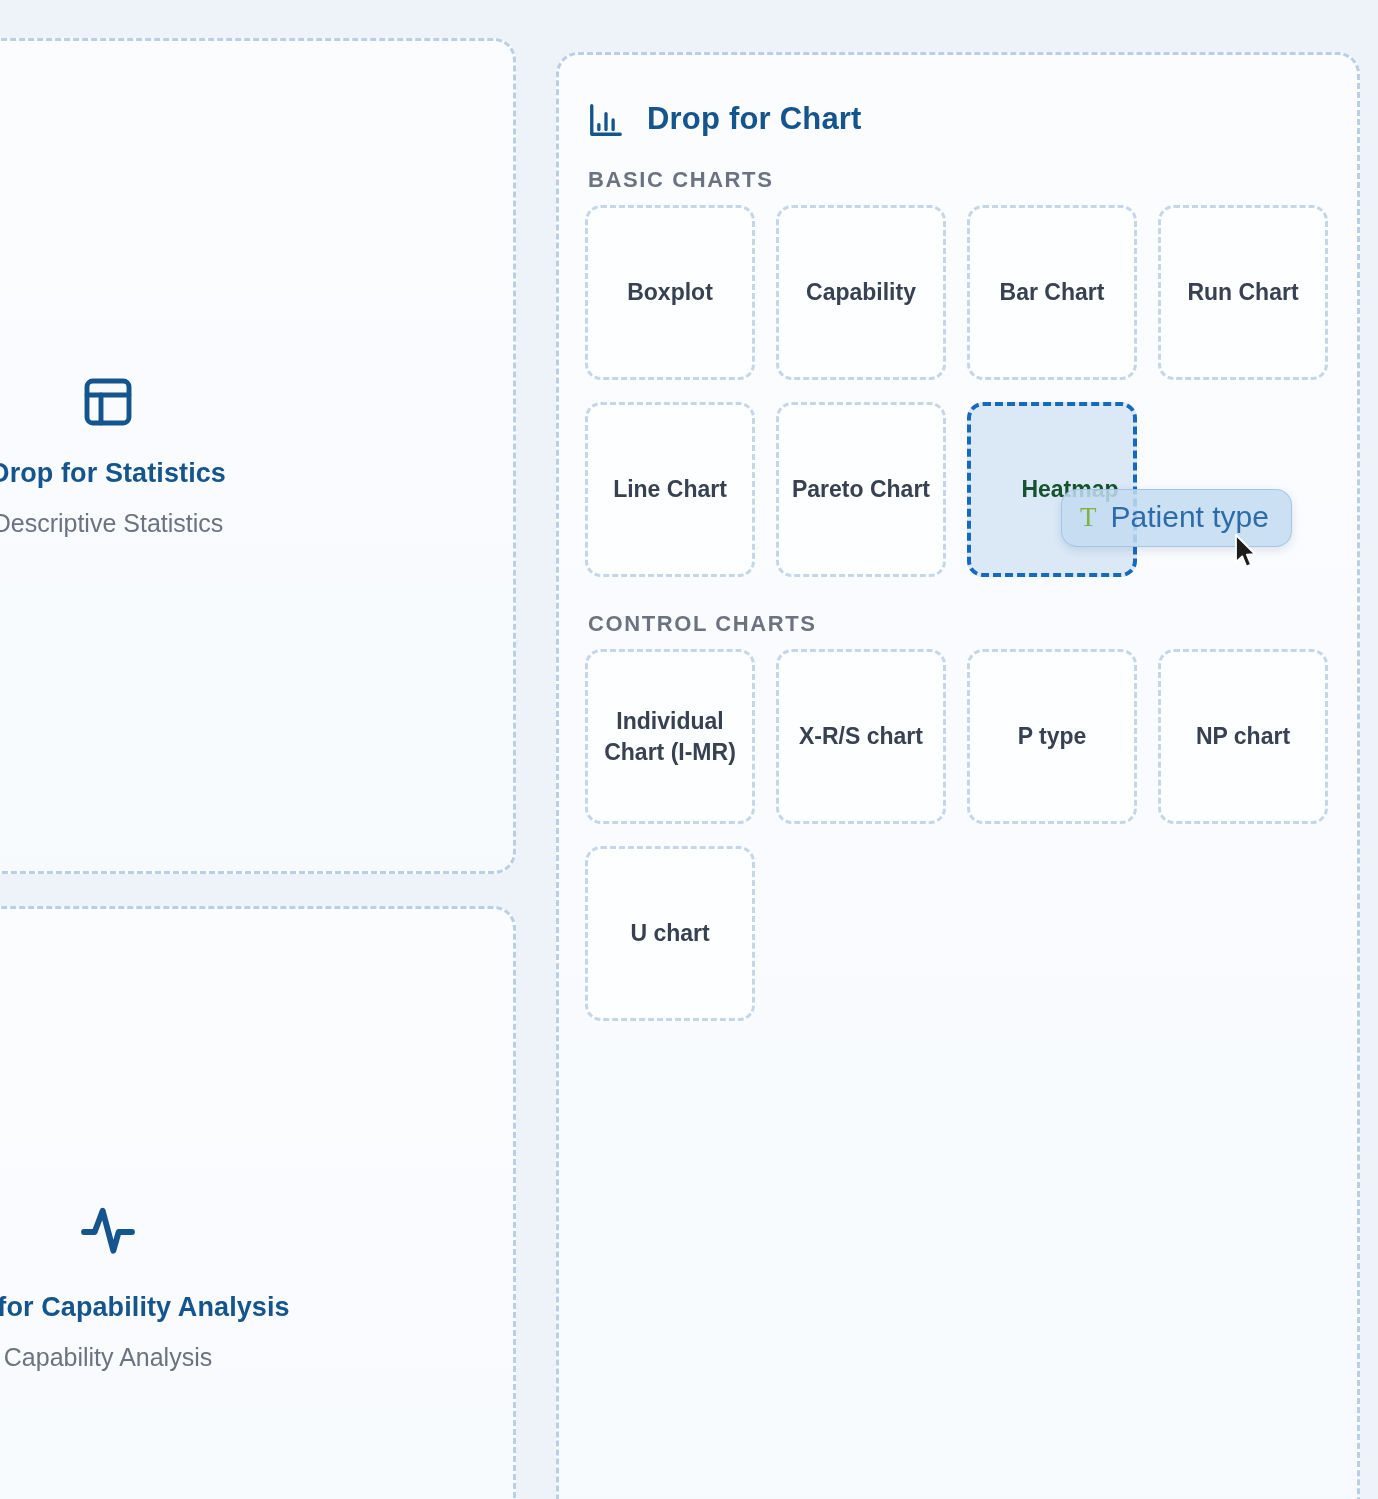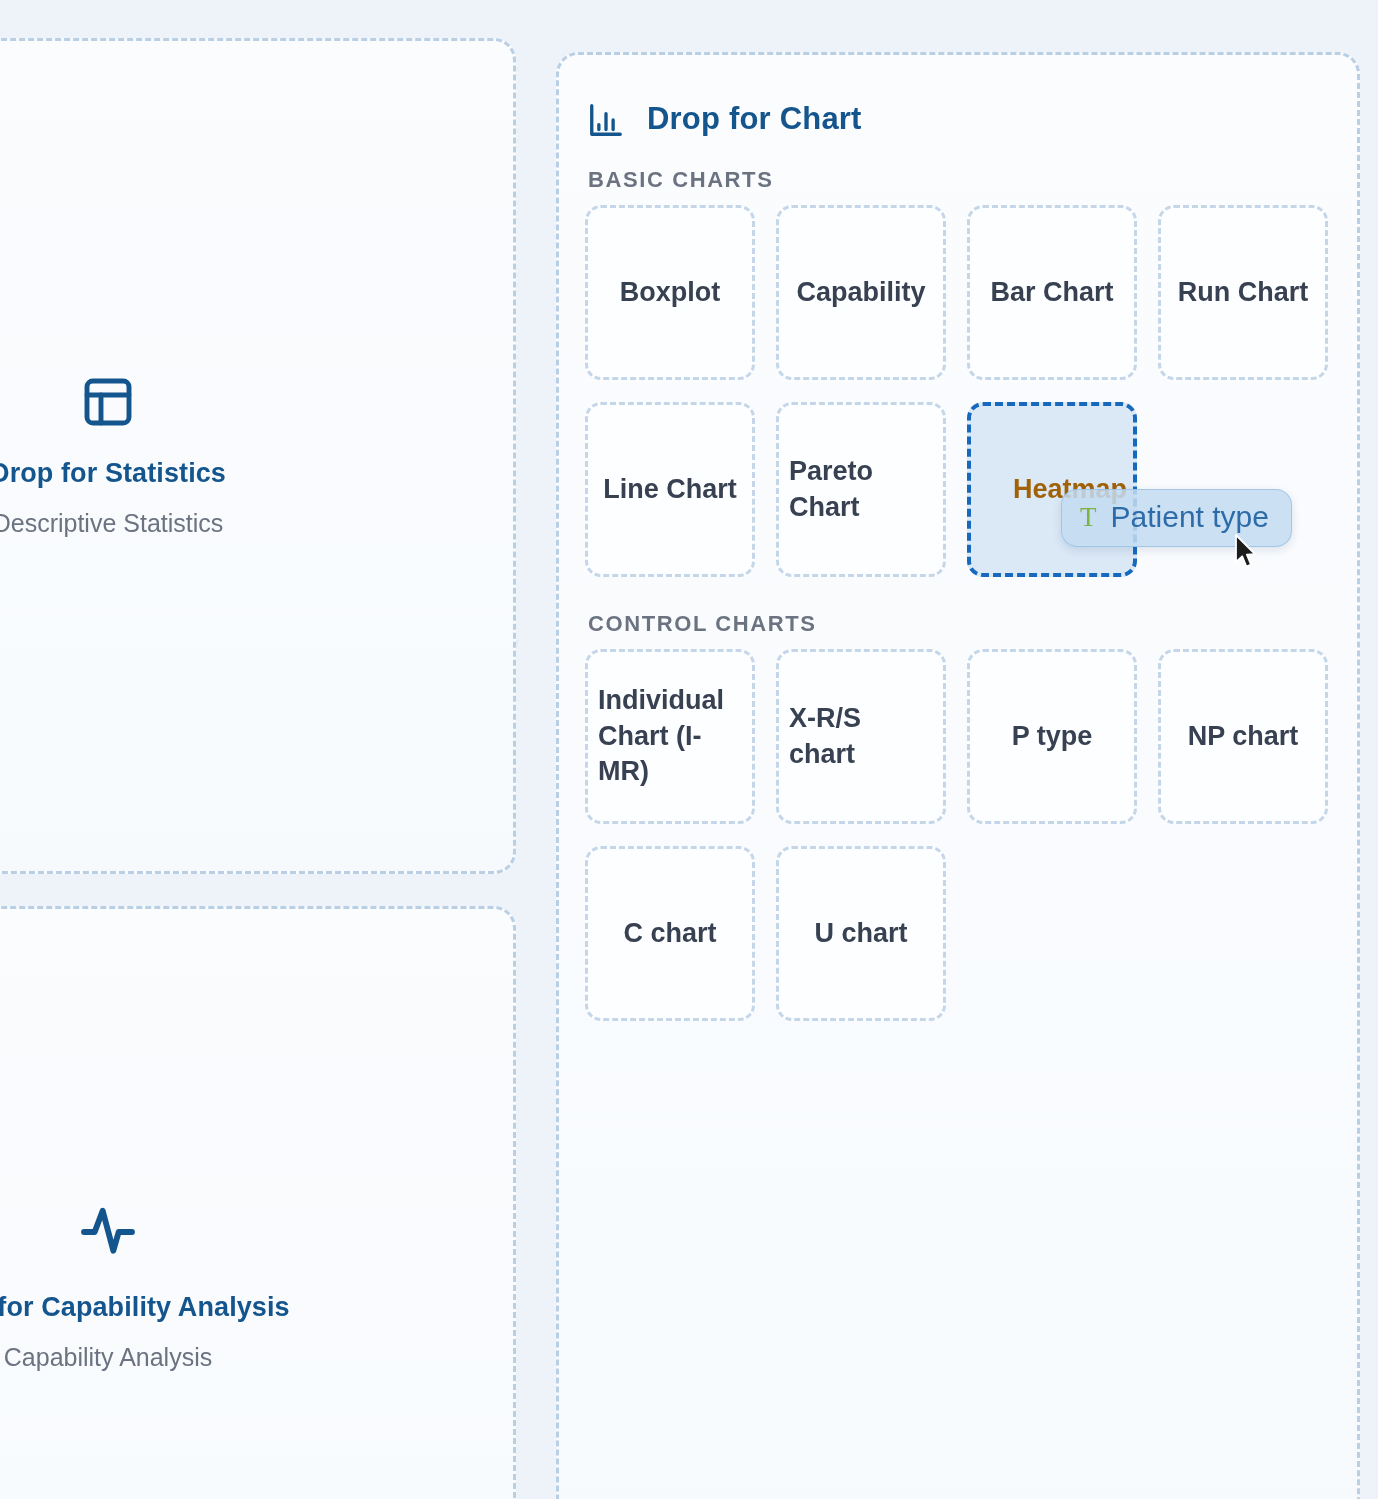--- a/index.html
+++ b/index.html
@@ -120,32 +120,32 @@
   }
 
   .tile {
     height: 175px;
     border: 3px dashed #c4d6e8;
     border-radius: 16px;
     background: #fdfeff;
     display: flex;
     align-items: center;
     justify-content: center;
-    text-align: left;
+    text-align: center;
     box-sizing: border-box;
-    font-size: 27px;
+    font-size: 23px;
     font-weight: bold;
     color: #374151;
     line-height: 1.32;
     padding: 6px 10px;
   }
   .tile.active {
     border: 4px dashed #1769bd;
     background: #dbe8f6;
-    color: #a16207;
+    color: #14532d;
     padding-left: 46px;
   }
 
   
   #drag-ghost {
     position: absolute;
     left: 1061px;
     top: 489px;
     display: flex;
     align-items: center;
@@ -234,21 +234,20 @@
     <div class="tile">Pareto Chart</div>
     <div class="tile active">Heatmap</div>
   </div>
 
   <div class="section-label" id="label-control">CONTROL CHARTS</div>
   <div class="tile-grid">
     <div class="tile">Individual Chart (I-MR)</div>
     <div class="tile">X-R/S chart</div>
     <div class="tile">P type</div>
     <div class="tile">NP chart</div>
-    <div class="tile">C chart</div>
     <div class="tile">U chart</div>
   </div>
 
 </div>
 
 <div id="drag-ghost">
   <span class="t-icon">T</span>
   <span class="ghost-label">Patient type</span>
 </div>
 

